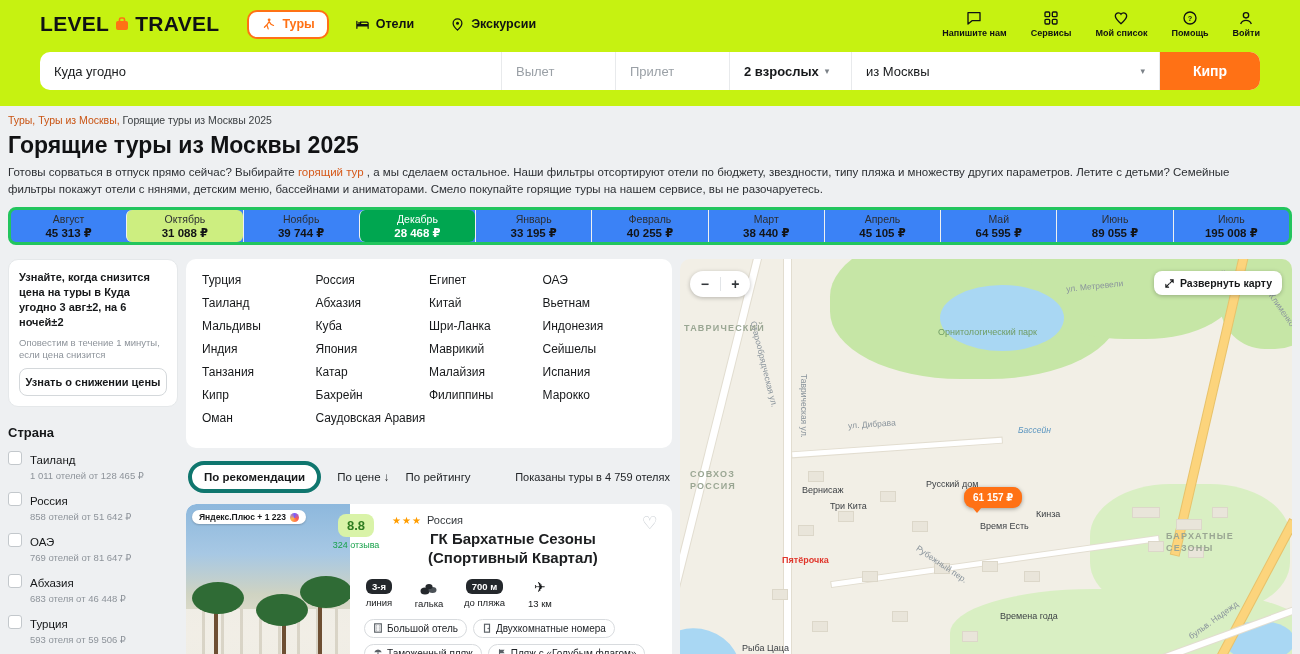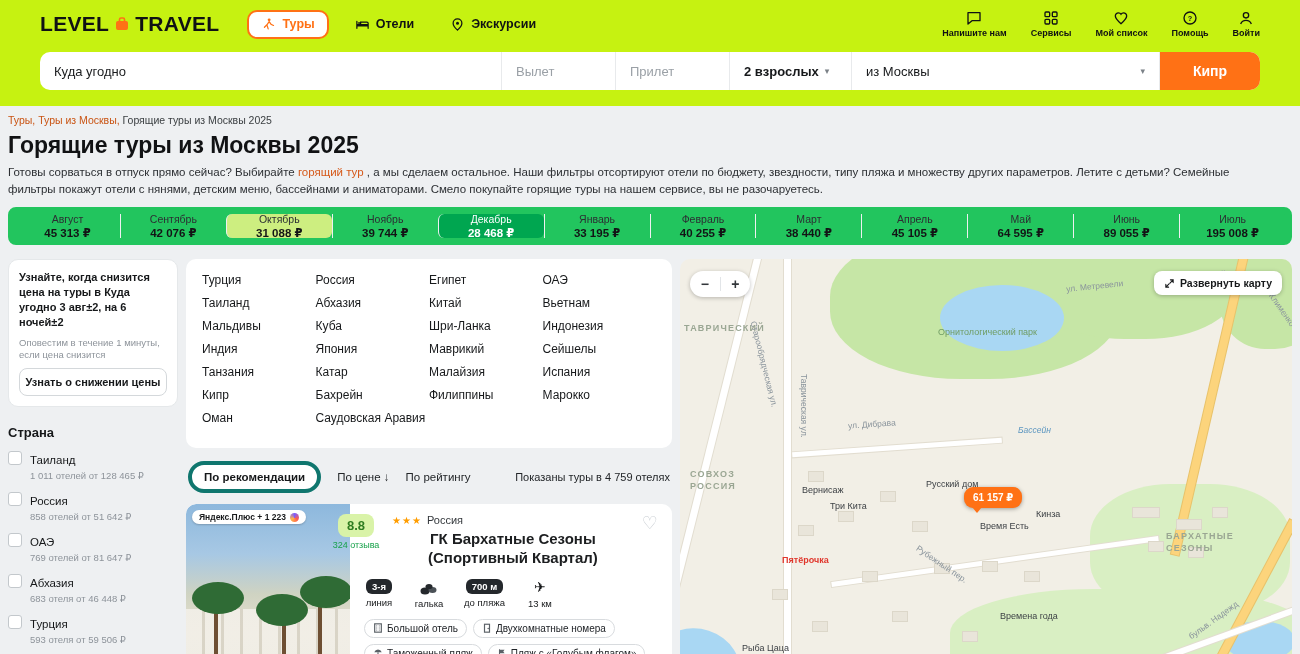--- a/index.html
+++ b/index.html
@@ -33,21 +33,21 @@
   
   .breadcrumbs { padding:8px 8px 0; font-size:10.5px; }
   .crumb { color:#c95312; cursor:pointer; }
   .crumb:not(.last)::after { content:", "; color:#c95312; }
   .crumb.last { color:#3c4043; cursor:default; }
   .page-title { padding:6px 8px 0; font-size:23px; font-weight:800; color:#111214; }
   .page-desc { padding:5px 8px 0; font-size:11.5px; line-height:1.45; color:#2c2f33; max-width:1284px; }
   .page-desc .lnk { color:#d6591a; cursor:pointer; }
 
   
-  .months { margin:10px 8px 0; background:#22c55e; border:7px solid #22c55e; border-radius:8px; display:flex; height:38px; overflow:hidden; }
+  .months { margin:10px 8px 0; background:#3b82f6; border:3px solid #22c55e; border-radius:8px; display:flex; height:38px; overflow:hidden; }
   .month { flex:1; display:flex; flex-direction:column; align-items:center; justify-content:center; gap:1px; border-left:1px solid #eef0f1; cursor:pointer; }
   .month:first-child { border-left:none; }
   .m-name { font-size:10.5px; color:#2c2f33; }
   .m-price { font-size:11.5px; font-weight:700; color:#131416; }
   .month.light { background:#cdee80; border-radius:6px; }
   .month.selected { background:#00a650; border-radius:6px; }
   .month.selected .m-name, .month.selected .m-price { color:#fff; }
 
   
   .content { display:flex; gap:8px; padding:14px 8px 0; align-items:flex-start; }
@@ -227,24 +227,20 @@
   <span class="crumb">Туры из Москвы</span>
   <span class="crumb last">Горящие туры из Москвы 2025</span>
 </div>
 <h1 class="page-title">Горящие туры из Москвы 2025</h1>
 <p class="page-desc"><span>Готовы сорваться в отпуск прямо сейчас? Выбирайте </span><span class="lnk">горящий тур</span><span> , а мы сделаем остальное. Наши фильтры отсортируют отели по бюджету, звездности, типу пляжа и множеству других параметров. Летите с детьми? Семейные фильтры покажут отели с нянями, детским меню, бассейнами и аниматорами. Смело покупайте горящие туры на нашем сервисе, вы не разочаруетесь.</span></p>
 
 <div class="months">
   <div class="month">
       <span class="m-name">Август</span>
       <span class="m-price">45 313 ₽</span>
-    </div>
-  <div class="month">
-      <span class="m-name">Сентябрь</span>
-      <span class="m-price">42 076 ₽</span>
     </div>
   <div class="month light">
       <span class="m-name">Октябрь</span>
       <span class="m-price">31 088 ₽</span>
     </div>
   <div class="month">
       <span class="m-name">Ноябрь</span>
       <span class="m-price">39 744 ₽</span>
     </div>
   <div class="month selected">

